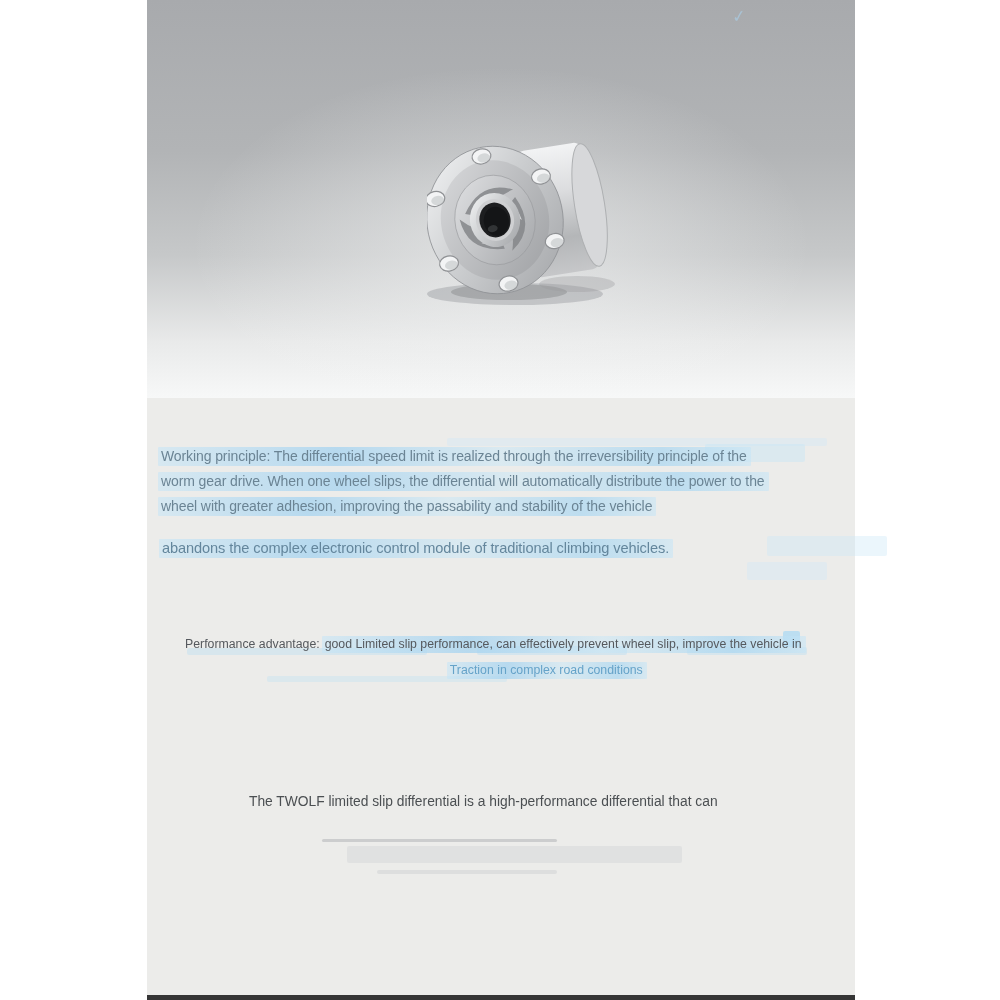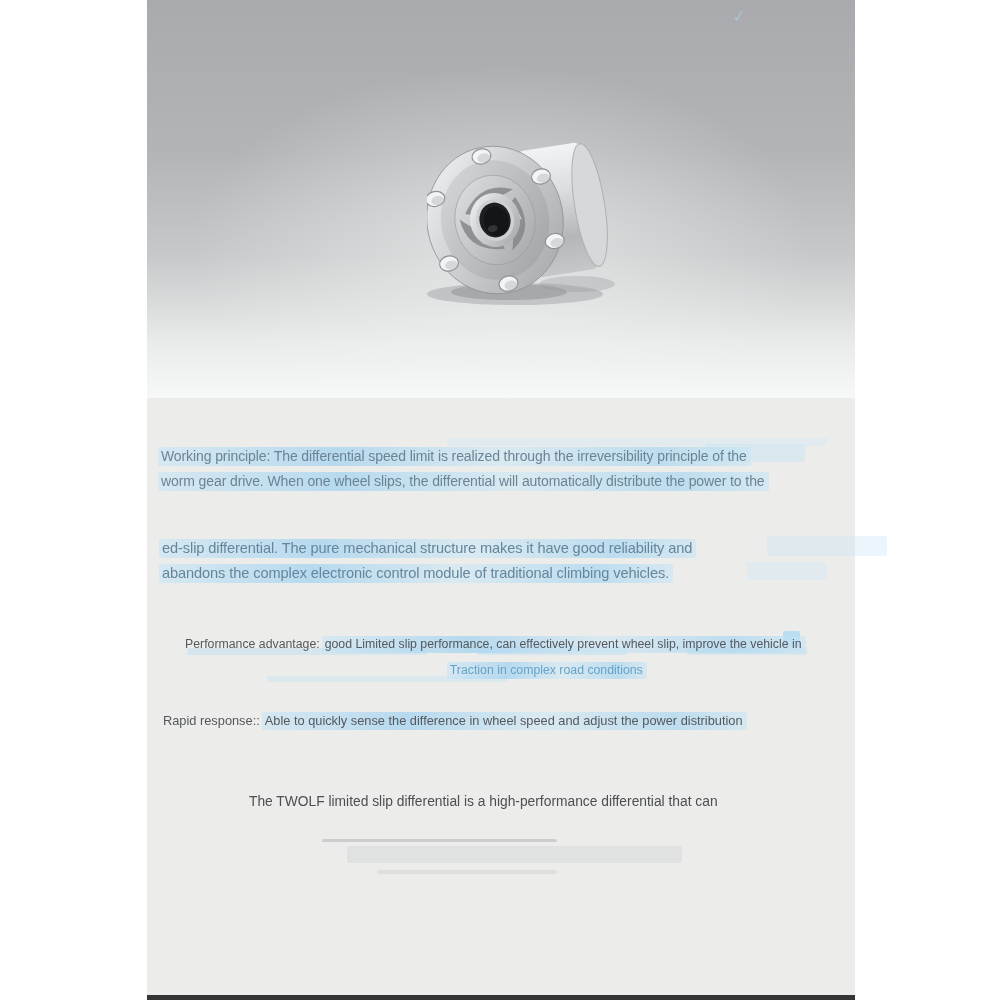--- a/index.html
+++ b/index.html
@@ -154,35 +154,32 @@
     <div class="artifact" style="left:540px;top:647px;width:120px;height:8px;background:rgba(185,222,243,.4);"></div>
     <div class="artifact" style="left:636px;top:631px;width:17px;height:16px;background:rgba(176,219,242,.8);"></div>
     <div class="artifact" style="left:120px;top:676px;width:240px;height:6px;background:rgba(190,225,244,.35);"></div>
     <div class="artifact" style="left:175px;top:839px;width:235px;height:3px;background:rgba(178,181,183,.55);"></div>
     <div class="artifact" style="left:200px;top:846px;width:335px;height:17px;background:rgba(210,213,215,.45);"></div>
     <div class="artifact" style="left:230px;top:870px;width:180px;height:4px;background:rgba(200,203,205,.4);"></div>
 
     <div class="para p1">
       <div class="line"><span class="hl">Working principle: The differential speed limit is realized through the irreversibility principle of the</span></div>
       <div class="line"><span class="hl">worm gear drive. When one wheel slips, the differential will automatically distribute the power to the</span></div>
+      <div class="line"><span class="hl">wheel with greater adhesion, improving the passability and stability of the vehicle</span></div>
     </div>
 
     <div class="para p2">
-      <div class="line"><span class="hl">ed-slip differential. The pure mechanical structure makes it have good reliability and</span></div>
       <div class="line"><span class="hl">abandons the complex electronic control module of traditional climbing vehicles.</span></div>
     </div>
 
     <div class="para p3">
       <div class="line"><span class="plain">Performance advantage:</span><span class="hl">good Limited slip performance, can effectively prevent wheel slip, improve the vehicle in</span></div>
       <div class="line l2"><span class="hl blue-text">Traction in complex road conditions</span></div>
     </div>
 
-    <div class="para p4">
-      <div class="line"><span class="plain">Rapid response::</span><span class="hl">Able to quickly sense the difference in wheel speed and adjust the power distribution</span></div>
-    </div>
 
     <div class="para p5">
       <div class="line">The TWOLF limited slip differential is a high-performance differential that can</div>
     </div>
 
     <div class="footer-bar"></div>
   </div>
 </div>
 
 </body></html>

